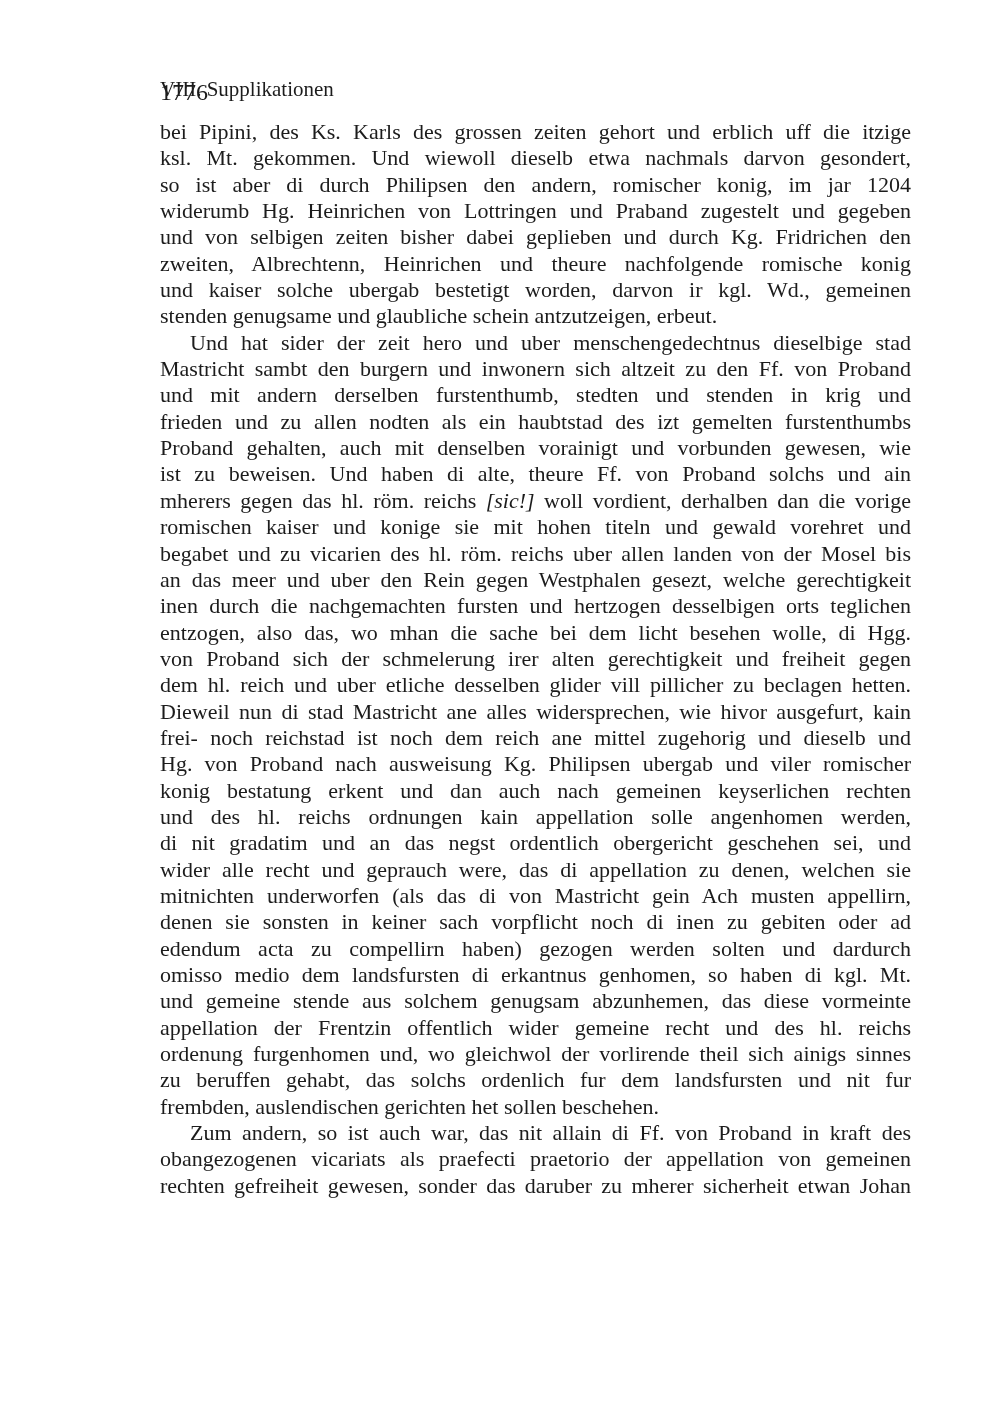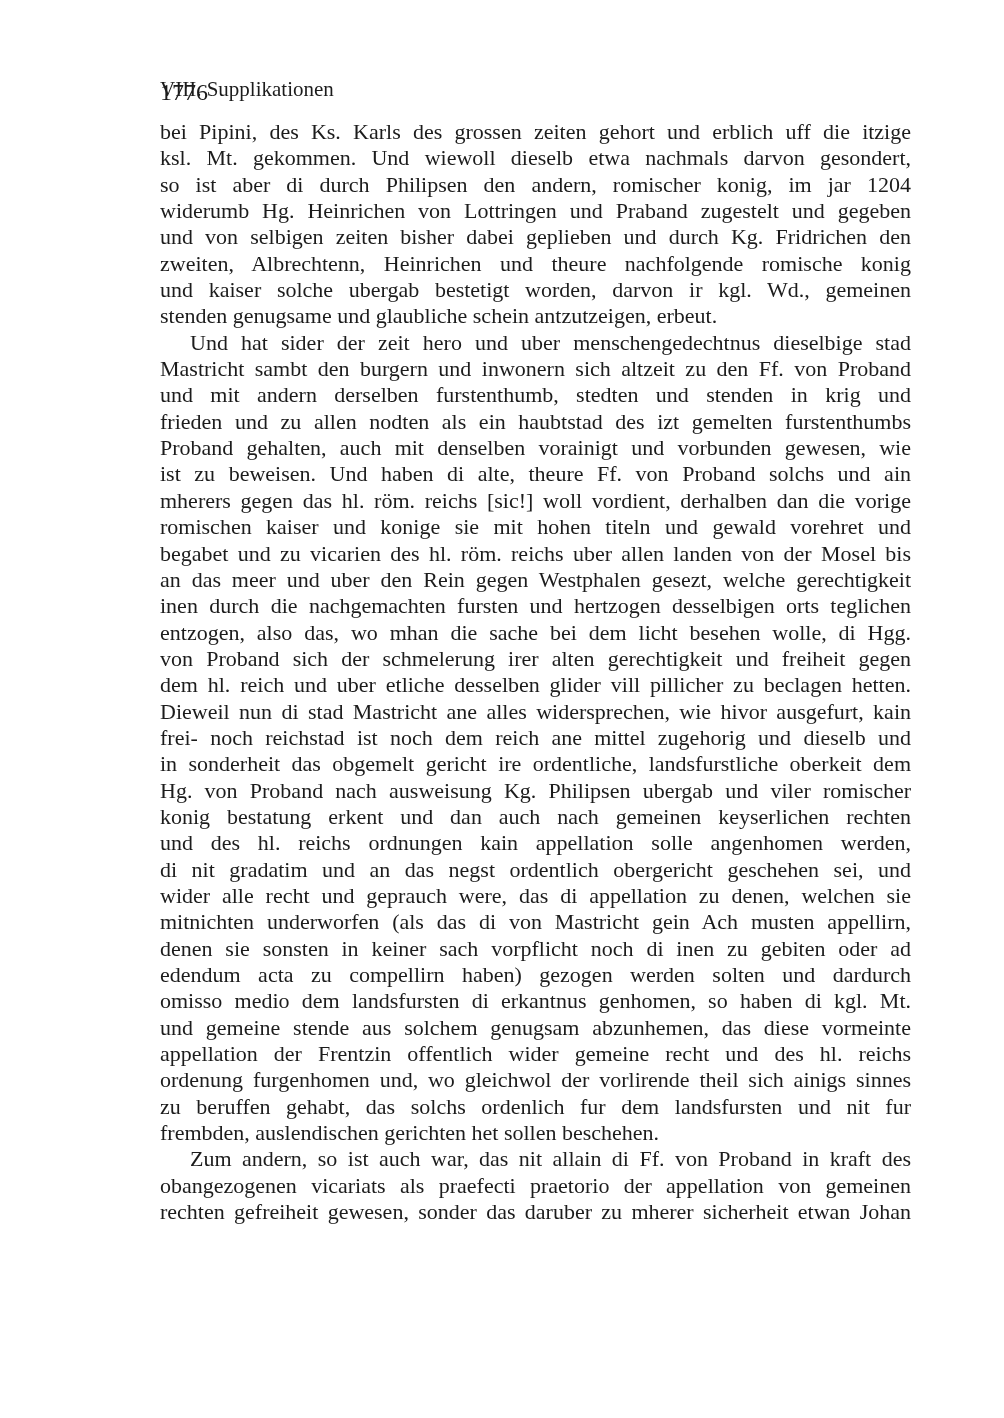--- a/index.html
+++ b/index.html
@@ -53,20 +53,21 @@
     -moz-text-align-last: justify;
   }
   .line.para-end {
     text-align-last: left;
     -moz-text-align-last: left;
   }
   .line.indent {
     text-indent: 30px;
   }
   .sic {
+    font-style: italic;
   }
 </style>
 </head>
 <body>
 
 <div class="page">
 
   <div class="page-header">
     <span class="page-number">1776</span>
     <span class="running-title">VIII. Supplikationen</span>
@@ -97,21 +98,20 @@
       </div>
       <div class="line">romischen kaiser und konige sie mit hohen titeln und gewald vorehret und</div>
       <div class="line">begabet und zu vicarien des hl. röm. reichs uber allen landen von der Mosel bis</div>
       <div class="line">an das meer und uber den Rein gegen Westphalen gesezt, welche gerechtigkeit</div>
       <div class="line">inen durch die nachgemachten fursten und hertzogen desselbigen orts teglichen</div>
       <div class="line">entzogen, also das, wo mhan die sache bei dem licht besehen wolle, di Hgg.</div>
       <div class="line">von Proband sich der schmelerung irer alten gerechtigkeit und freiheit gegen</div>
       <div class="line">dem hl. reich und uber etliche desselben glider vill pillicher zu beclagen hetten.</div>
       <div class="line">Dieweil nun di stad Mastricht ane alles widersprechen, wie hivor ausgefurt, kain</div>
       <div class="line">frei- noch reichstad ist noch dem reich ane mittel zugehorig und dieselb und</div>
-      <div class="line">in sonderheit das obgemelt gericht ire ordentliche, landsfurstliche oberkeit dem</div>
       <div class="line">Hg. von Proband nach ausweisung Kg. Philipsen ubergab und viler romischer</div>
       <div class="line">konig bestatung erkent und dan auch nach gemeinen keyserlichen rechten</div>
       <div class="line">und des hl. reichs ordnungen kain appellation solle angenhomen werden,</div>
       <div class="line">di nit gradatim und an das negst ordentlich obergericht geschehen sei, und</div>
       <div class="line">wider alle recht und geprauch were, das di appellation zu denen, welchen sie</div>
       <div class="line">mitnichten underworfen (als das di von Mastricht gein Ach musten appellirn,</div>
       <div class="line">denen sie sonsten in keiner sach vorpflicht noch di inen zu gebiten oder ad</div>
       <div class="line">edendum acta zu compellirn haben) gezogen werden solten und dardurch</div>
       <div class="line">omisso medio dem landsfursten di erkantnus genhomen, so haben di kgl. Mt.</div>
       <div class="line">und gemeine stende aus solchem genugsam abzunhemen, das diese vormeinte</div>

